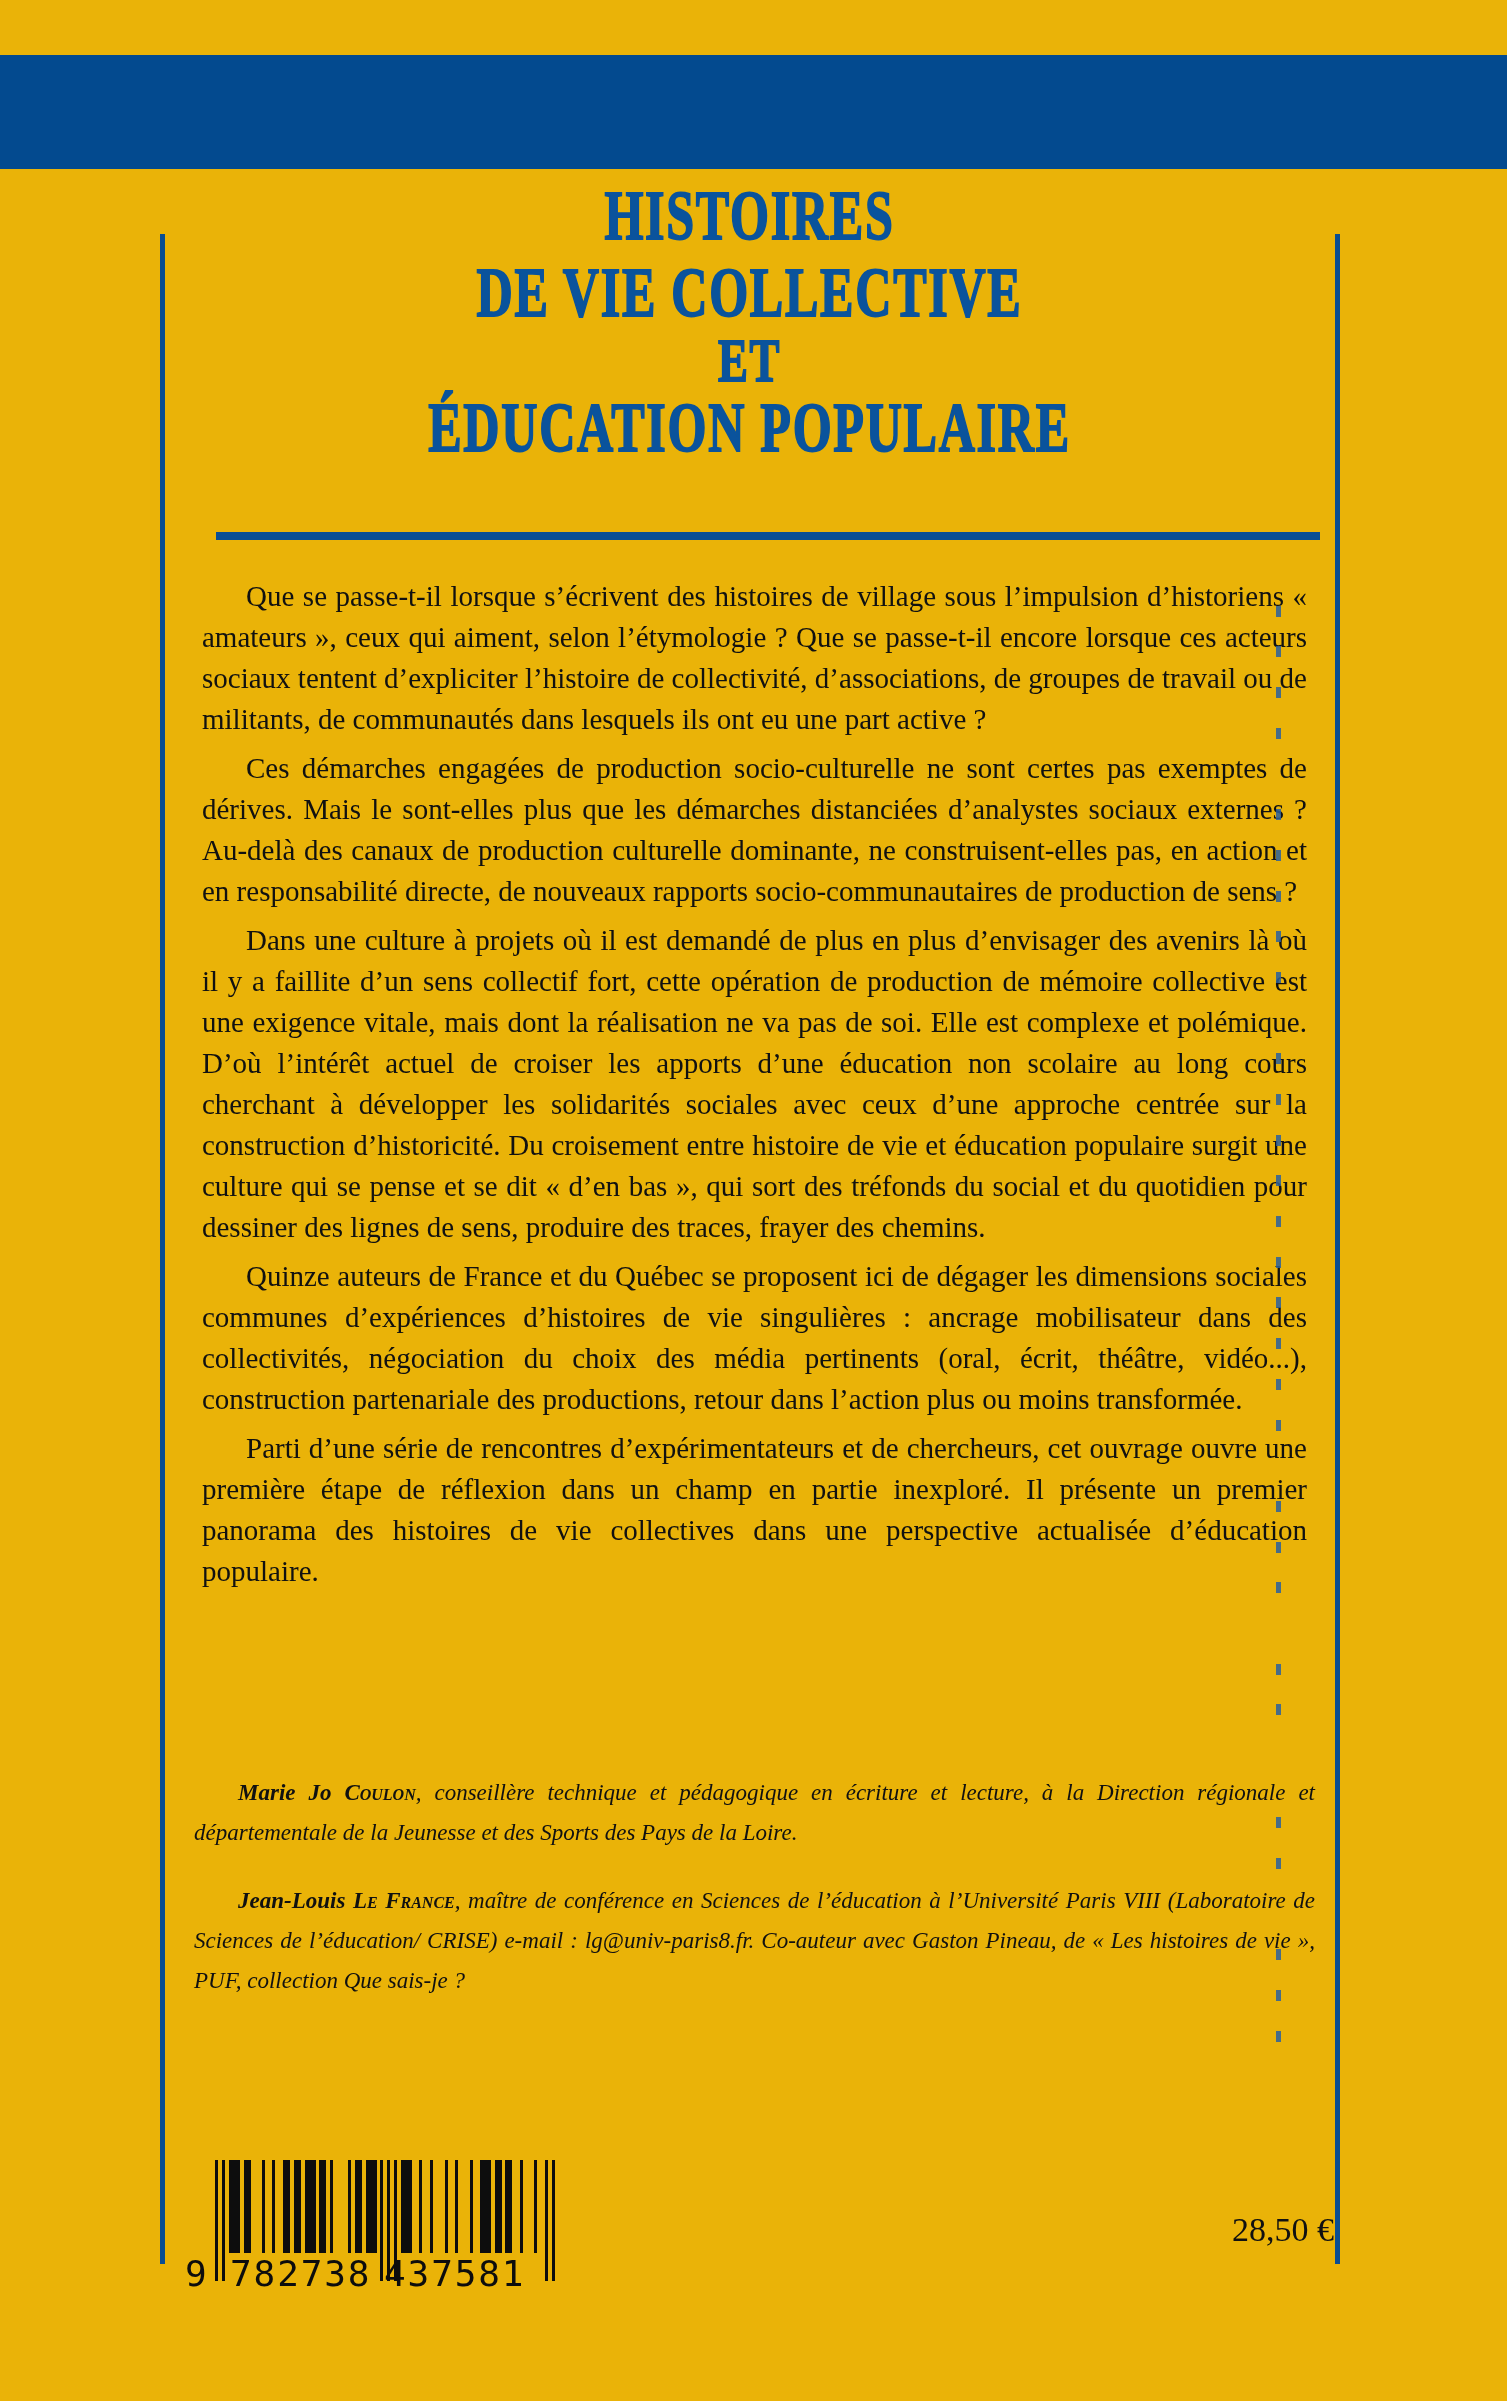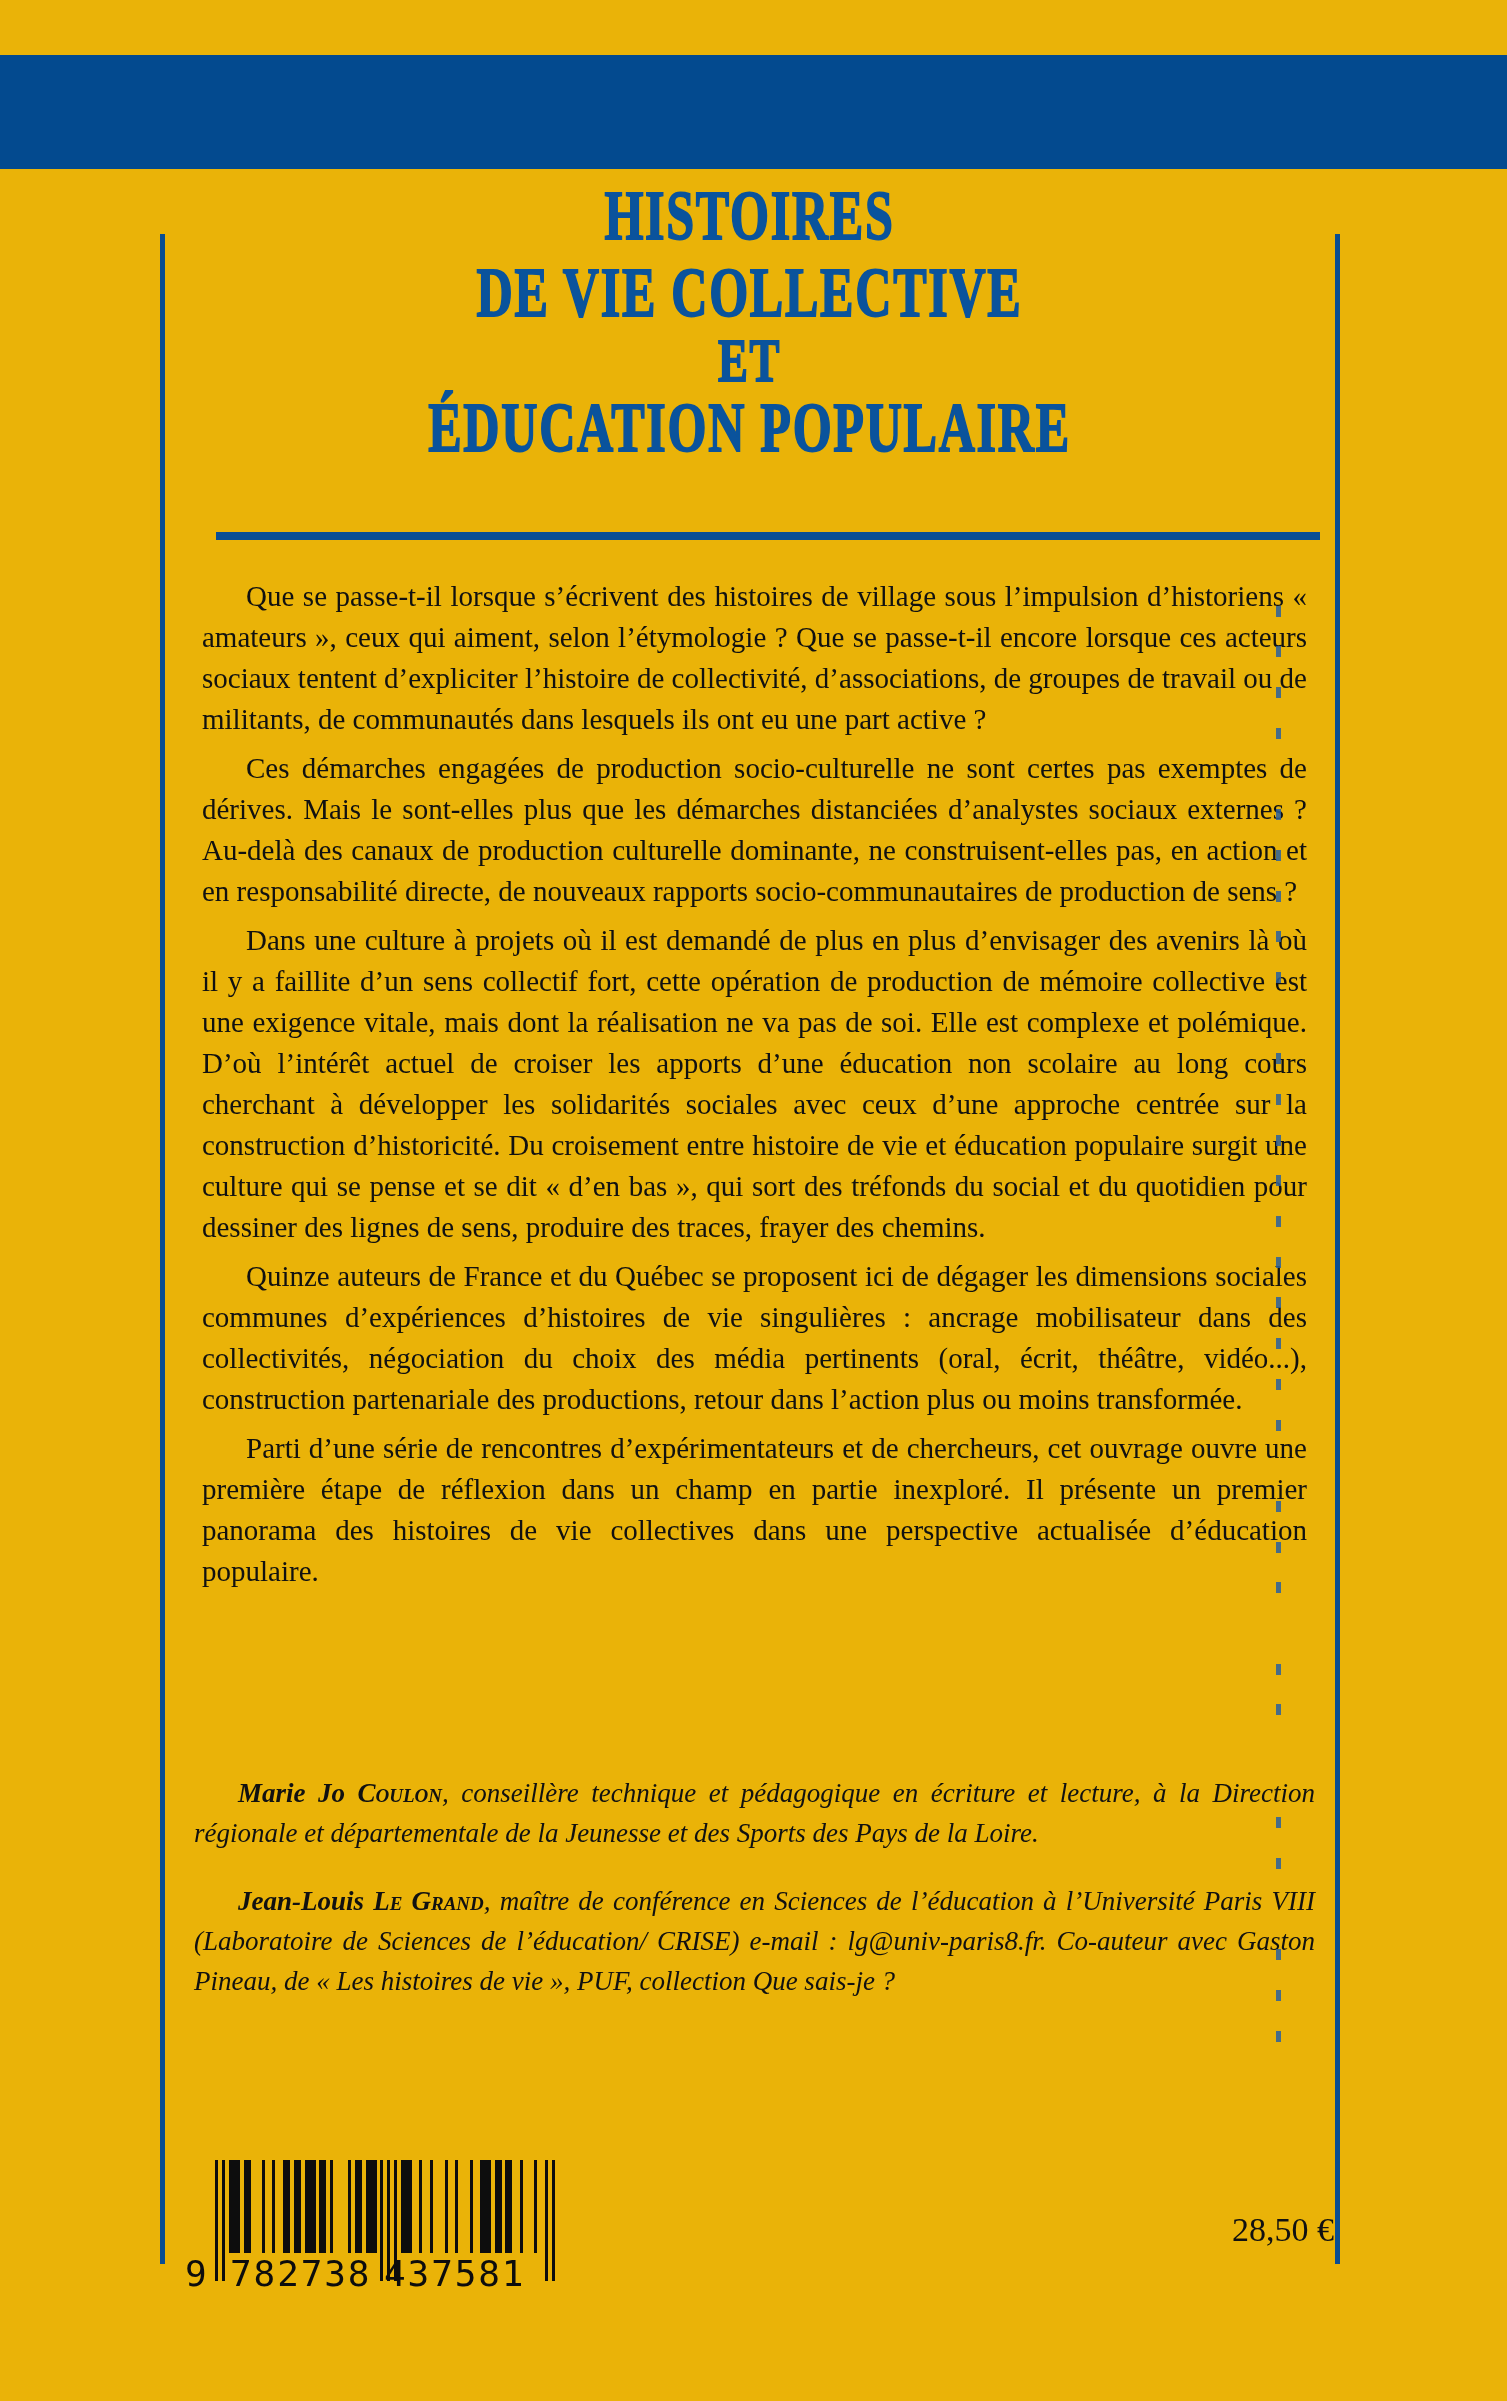--- a/index.html
+++ b/index.html
@@ -92,21 +92,21 @@
   #bios {
     position: absolute;
     left: 194px;
     top: 1773px;
     width: 1121px;
   }
   #bios p {
     margin: 0 0 28px 0;
     text-align: justify;
     font-style: italic;
-    font-size: 27px;
+    font-size: 23px;
     line-height: 40px;
     color: #111111;
     text-indent: 44px;
     font-family: "Liberation Serif", "DejaVu Serif", serif;
   }
   #bios p:last-child { margin-bottom: 0; }
   .author-name {
     font-weight: bold;
     font-style: italic;
   }
@@ -205,21 +205,21 @@
   <div id="blurb">
     <p>Que se passe-t-il lorsque s’écrivent des histoires de village sous l’impulsion d’historiens « amateurs », ceux qui aiment, selon l’étymologie ? Que se passe-t-il encore lorsque ces acteurs sociaux tentent d’expliciter l’histoire de collectivité, d’associations, de groupes de travail ou de militants, de communautés dans lesquels ils ont eu une part active ?</p>
     <p>Ces démarches engagées de production socio-culturelle ne sont certes pas exemptes de dérives. Mais le sont-elles plus que les démarches distanciées d’analystes sociaux externes ? Au-delà des canaux de production culturelle dominante, ne construisent-elles pas, en action et en responsabilité directe, de nouveaux rapports socio-communautaires de production de sens ?</p>
     <p>Dans une culture à projets où il est demandé de plus en plus d’envisager des avenirs là où il y a faillite d’un sens collectif fort, cette opération de production de mémoire collective est une exigence vitale, mais dont la réalisation ne va pas de soi. Elle est complexe et polémique. D’où l’intérêt actuel de croiser les apports d’une éducation non scolaire au long cours cherchant à développer les solidarités sociales avec ceux d’une approche centrée sur la construction d’historicité. Du croisement entre histoire de vie et éducation populaire surgit une culture qui se pense et se dit « d’en bas », qui sort des tréfonds du social et du quotidien pour dessiner des lignes de sens, produire des traces, frayer des chemins.</p>
     <p>Quinze auteurs de France et du Québec se proposent ici de dégager les dimensions sociales communes d’expériences d’histoires de vie singulières : ancrage mobilisateur dans des collectivités, négociation du choix des média pertinents (oral, écrit, théâtre, vidéo...), construction partenariale des productions, retour dans l’action plus ou moins transformée.</p>
     <p>Parti d’une série de rencontres d’expérimentateurs et de chercheurs, cet ouvrage ouvre une première étape de réflexion dans un champ en partie inexploré. Il présente un premier panorama des histoires de vie collectives dans une perspective actualisée d’éducation populaire.</p>
   </div>
 
   <div id="bios">
     <p><span class="author-name">Marie Jo </span><span class="smallcaps">Coulon</span><span>, conseillère technique et pédagogique en écriture et lecture, à la Direction régionale et départementale de la Jeunesse et des Sports des Pays de la Loire.</span></p>
-    <p><span class="author-name">Jean-Louis </span><span class="smallcaps">Le Grand</span><span>, maître de conférence en Sciences de l’éducation à l’Université Paris VIII (Laboratoire de Sciences de l’éducation/ CRISE) e-mail : lg@univ-paris8.fr. Co-auteur avec Gaston Pineau, de « Les histoires de vie », PUF, collection Que sais-je ?</span></p>
+    <p><span class="author-name">Jean-Louis </span><span class="smallcaps">Le France</span><span>, maître de conférence en Sciences de l’éducation à l’Université Paris VIII (Laboratoire de Sciences de l’éducation/ CRISE) e-mail : lg@univ-paris8.fr. Co-auteur avec Gaston Pineau, de « Les histoires de vie », PUF, collection Que sais-je ?</span></p>
   </div>
 
   <div id="barcode-area">
     <div id="barcode-bars">
         <i style="left: 0px; width: 3.3px; bottom: -28px;"></i>
         <i style="left: 7.2px; width: 3.3px; bottom: -28px;"></i>
         <i style="left: 14.3px; width: 10.5px; bottom: 0px;"></i>
         <i style="left: 29px; width: 6.9px; bottom: 0px;"></i>
         <i style="left: 47px; width: 3.3px; bottom: 0px;"></i>
         <i style="left: 57px; width: 3.3px; bottom: 0px;"></i>

